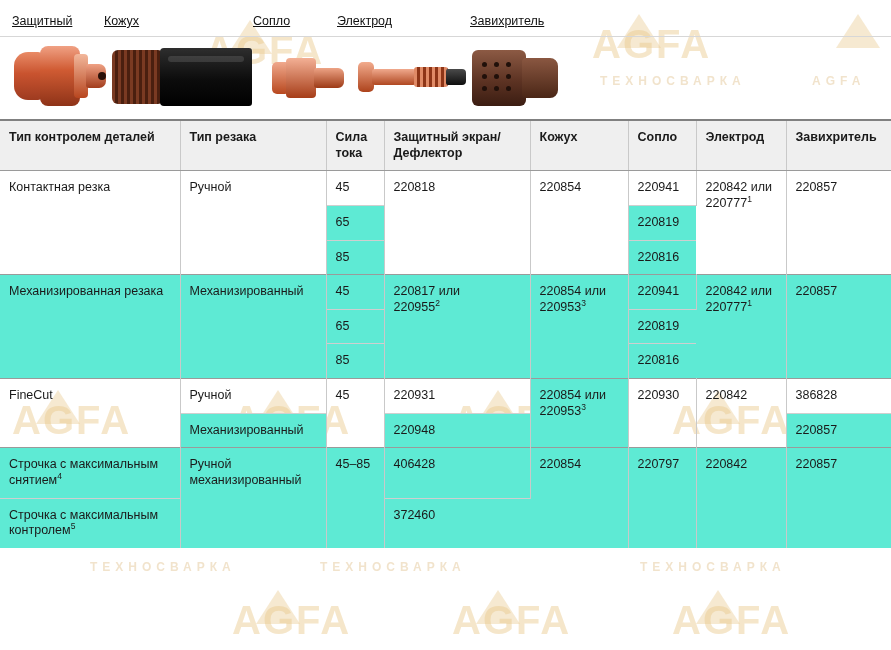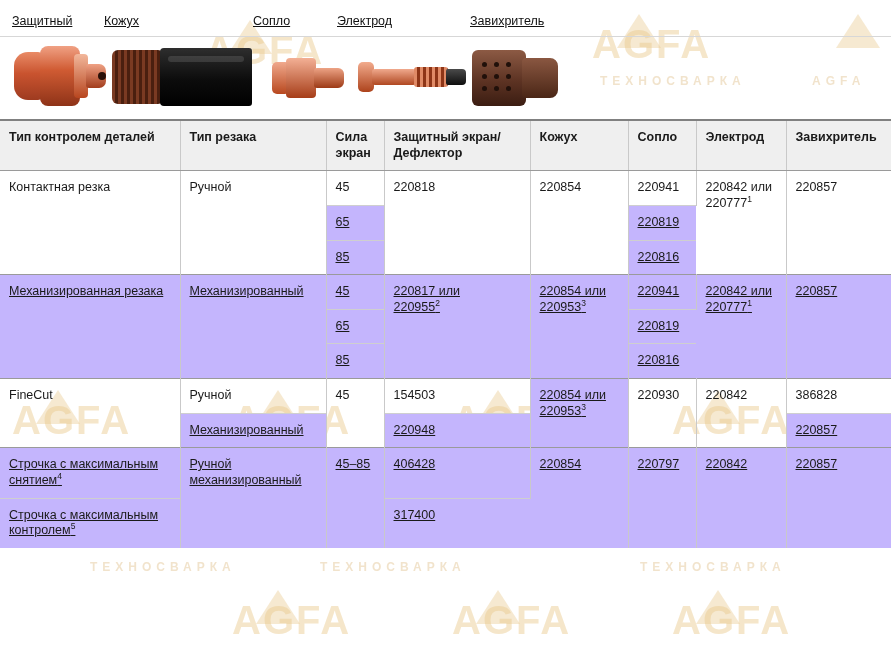--- a/index.html
+++ b/index.html
@@ -183,21 +183,21 @@
   }
   th{
     font-weight:bold;
     background:#efefef;
     border-top:2px solid #808080;
     border-bottom:1px solid #9a9a9a;
     text-align:left;
   }
   .hdr-row th:last-child{border-right:none;}
   td:last-child{border-right:none;}
-  .shade{background:#c4b5fd;text-decoration:underline;}
+  .shade{background:#5eead4;}
   .rowline{border-top:1px solid #9a9a9a;}
   .thinline{border-top:1px solid #cfcfcf;}
   sup{font-size:8.5px;vertical-align:super;line-height:0;}
 </style>
 </head>
 <body>
 
 <div class="watermark">
   <div class="wm-cell wm-logo" style="left:205px;top:28px;">AGFA</div>
   <div class="wm-cell wm-logo" style="left:592px;top:22px;">AGFA</div>
@@ -295,21 +295,21 @@
       <col style="width:98px">
       <col style="width:68px">
     <col style="width:90px">
       <col style="width:105px">
   </colgroup>
 
   <tbody>
       <tr class="hdr-row">
     <th>Тип контролем деталей</th>
     <th>Тип резака</th>
-    <th>Сила экран</th>
+    <th>Сила тока</th>
     <th>Защитный экран/ Дефлектор</th>
     <th>Кожух</th>
     <th>Сопло</th>
     <th>Электрод</th>
     <th>Завихритель</th>
   </tr>
 
   <tr>
     <td class="rowline" rowspan="3">Контактная резка</td>
     <td class="rowline" rowspan="3">Ручной</td>
@@ -357,21 +357,21 @@
   </tr>
   <tr>
     <td class="thinline shade">85</td>
     <td class="thinline shade">220816</td>
   </tr>
 
   <tr>
     <td class="rowline" rowspan="2">FineCut</td>
     <td class="rowline">Ручной</td>
     <td class="rowline" rowspan="2">45</td>
-    <td class="rowline">154503</td>
+    <td class="rowline">220931</td>
     <td class="rowline shade" rowspan="2">
       <span>220854 или</span><br>
       <span>220953</span><sup>3</sup>
     </td>
     <td class="rowline" rowspan="2">220930</td>
     <td class="rowline" rowspan="2">220842</td>
     <td class="rowline">386828</td>
   </tr>
   <tr>
     <td class="thinline shade">Механизированный</td>
@@ -391,16 +391,16 @@
     <td class="rowline shade">406428</td>
     <td class="rowline shade" rowspan="2">220854</td>
     <td class="rowline shade" rowspan="2">220797</td>
     <td class="rowline shade" rowspan="2">220842</td>
     <td class="rowline shade" rowspan="2">220857</td>
   </tr>
   <tr>
     <td class="thinline shade">
       <span>Строчка с максимальным контролем</span><sup>5</sup>
     </td>
-    <td class="thinline shade">317400</td>
+    <td class="thinline shade">372460</td>
   </tr>
 </tbody>
   </table>
 
 </body></html>

